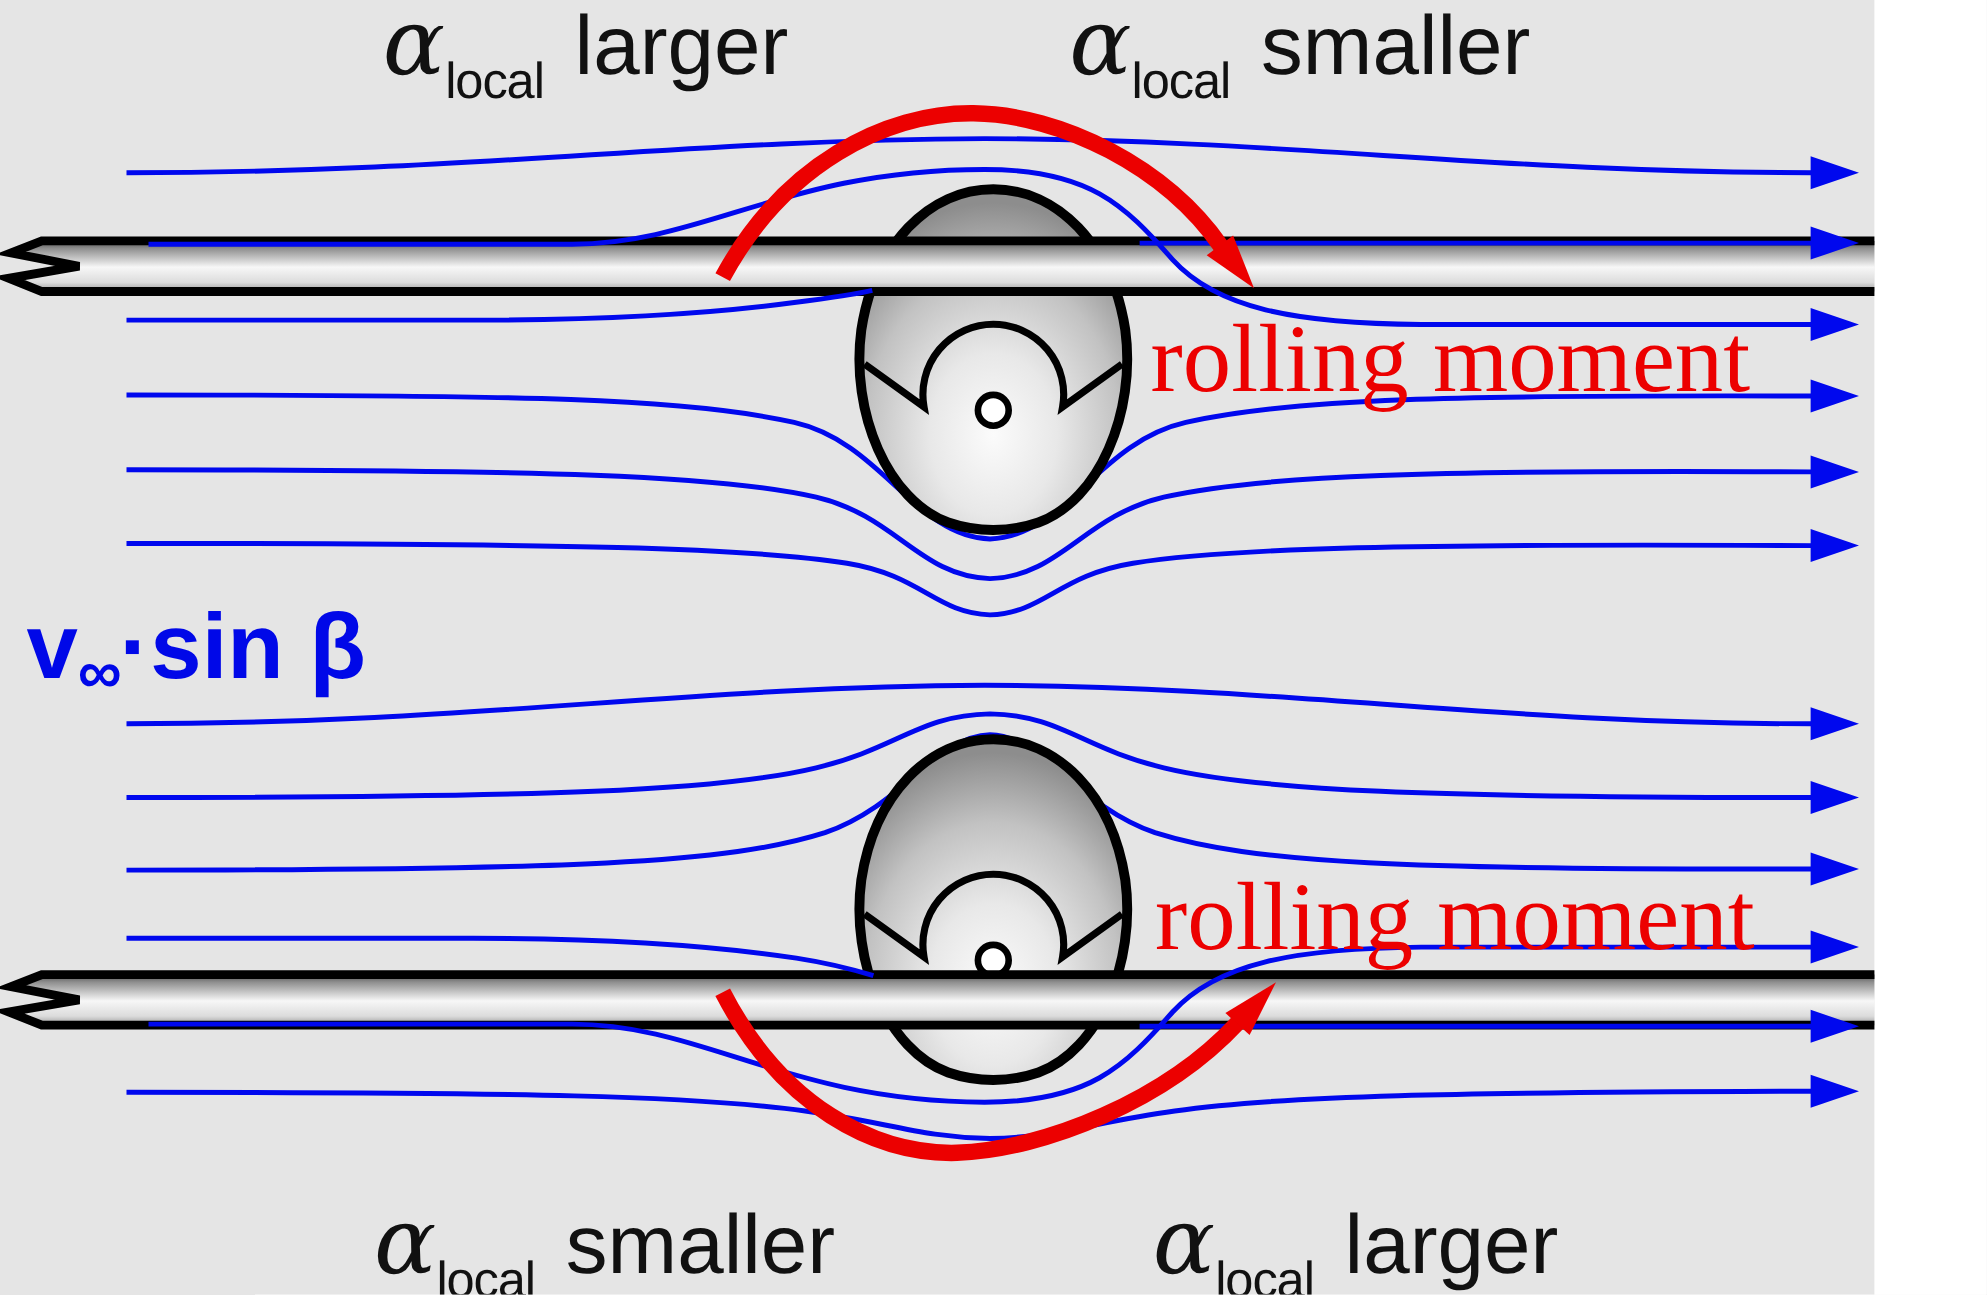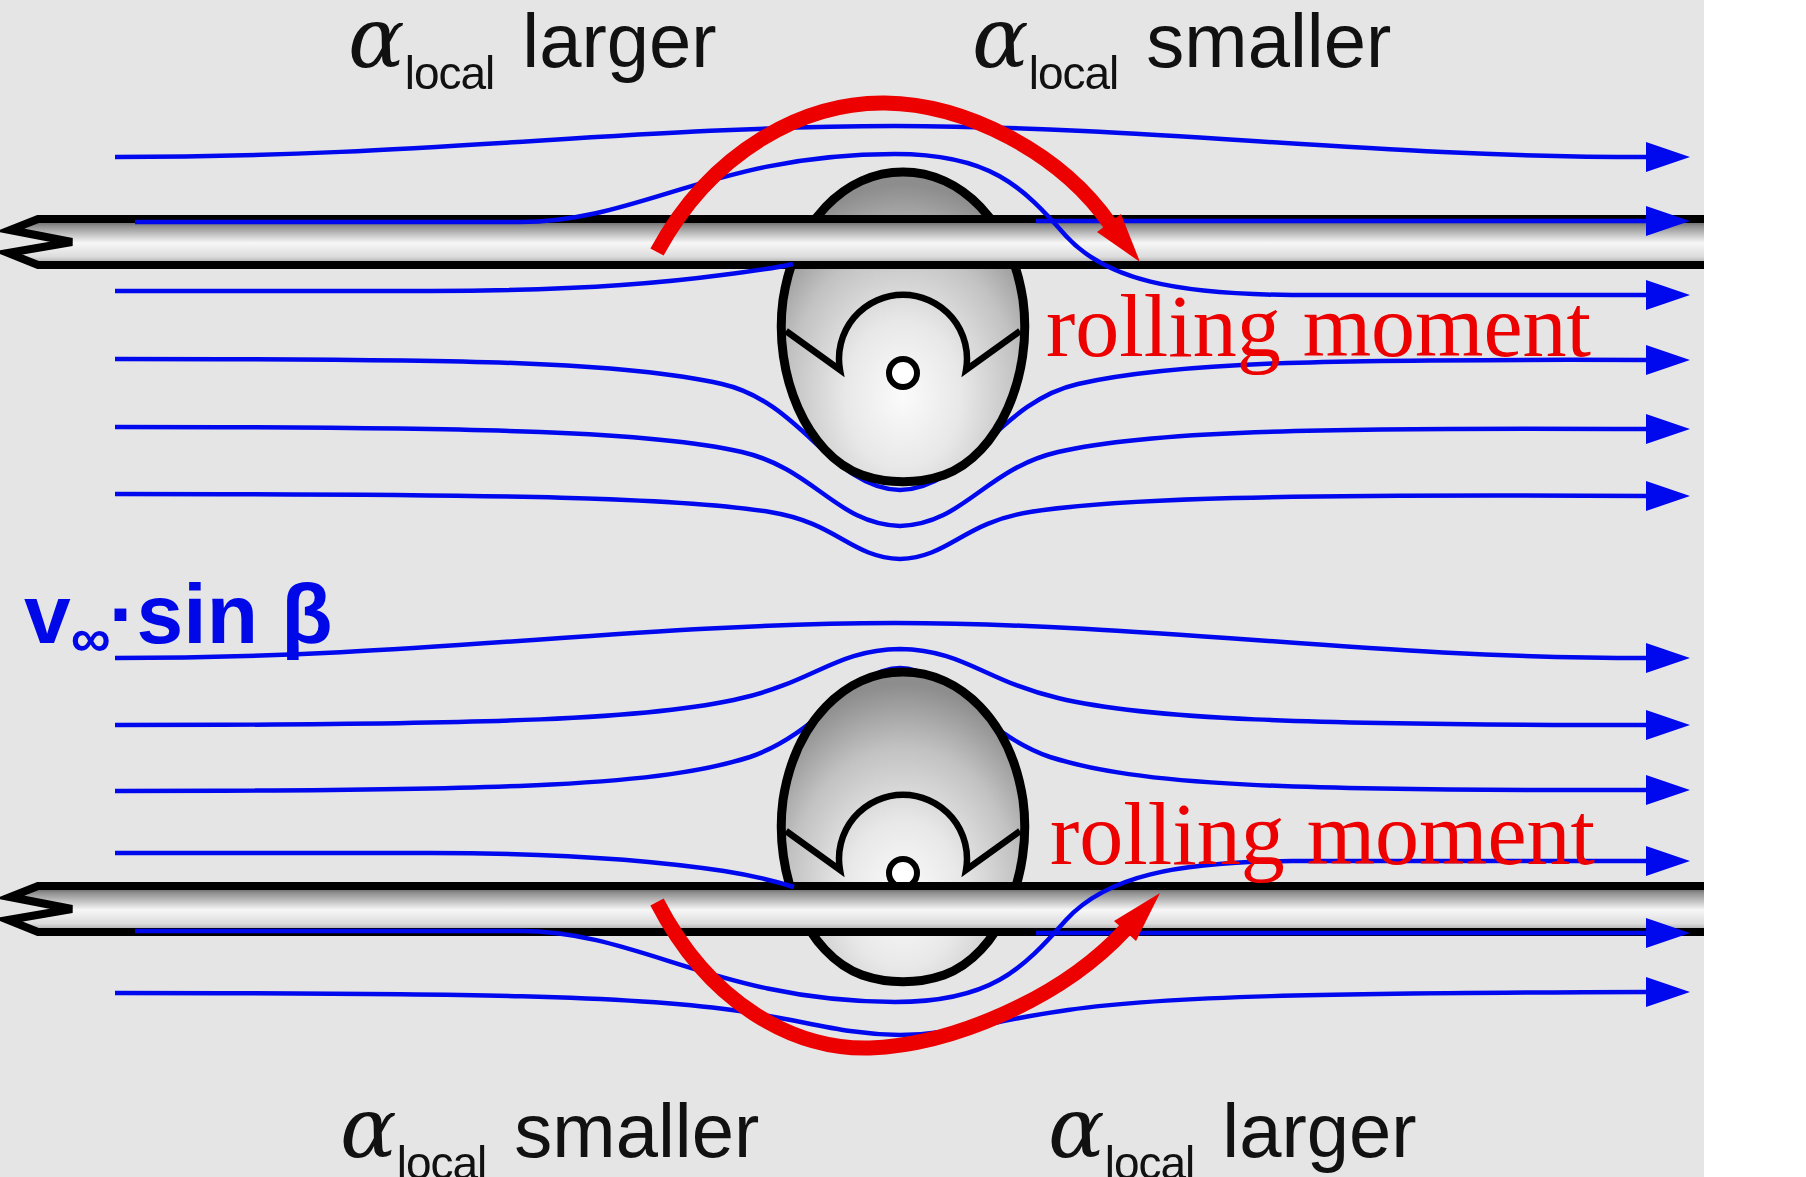--- a/index.html
+++ b/index.html
@@ -118,15 +118,15 @@
   <div class="lbl alpha-label" style="left:972px;top:-4px"><span class="alpha">α</span><span class="sub">local</span><span class="word">smaller</span></div>
 
   <div class="lbl alpha-label" style="left:340px;top:1086px"><span class="alpha">α</span><span class="sub">local</span><span class="word">smaller</span></div>
 
   <div class="lbl alpha-label" style="left:1048px;top:1086px"><span class="alpha">α</span><span class="sub">local</span><span class="word">larger</span></div>
 
   <div class="lbl moment" style="left:1046px;top:283px">rolling moment</div>
 
   <div class="lbl moment" style="left:1050px;top:791px">rolling moment</div>
 
-  <div class="lbl sideslip" style="left:24px;top:572px"><span>v</span><span class="inf">∞</span><span>·sin β</span></div>
+  <div class="lbl sideslip" style="left:24px;top:545px"><span>v</span><span class="inf">∞</span><span>·sin β</span></div>
 
 </div>
 
 </body></html>

